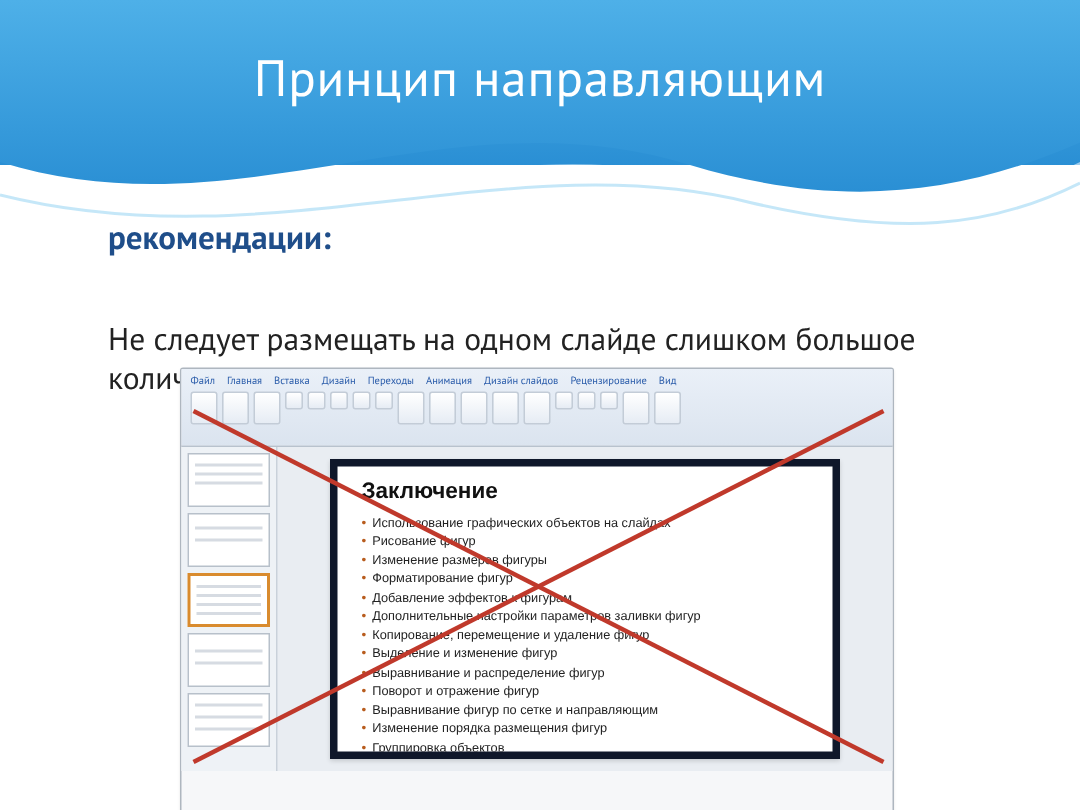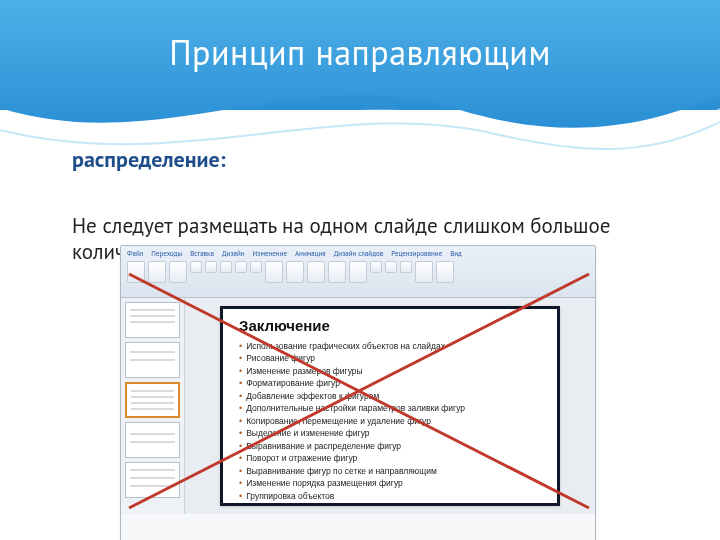--- a/index.html
+++ b/index.html
@@ -109,21 +109,21 @@
   .editor {
     flex: 1;
     padding: 8px 10px;
     display: flex;
     justify-content: center;
   }
   .slide {
     width: 340px;
     height: 200px;
     background: #fff;
-    border: 3px solid #0f172a;
+    border: 5px solid #0f172a;
     padding: 8px 12px 8px 16px;
     box-shadow: 0 1px 3px rgba(0,0,0,0.15);
     overflow: hidden;
   }
   .slide-title {
     font-weight: 700;
     font-size: 15px;
     color: #111;
     margin-bottom: 6px;
     font-family: Arial, sans-serif;
@@ -160,32 +160,32 @@
   </defs>
   <rect x="0" y="0" width="720" height="110" fill="url(#g1)"></rect>
   <path d="M0,108 C160,158 300,60 460,110 C560,140 640,130 720,95 L720,0 L0,0 Z" fill="url(#g1)"></path>
   <path d="M0,118 C180,168 320,78 480,122 C580,150 650,142 720,108 L720,130 C640,160 560,168 460,140 C300,92 160,178 0,130 Z" fill="#ffffff" opacity="0.55"></path>
   <path d="M0,130 C180,175 340,95 500,135 C600,158 660,152 720,122" fill="none" stroke="#bfe4f7" stroke-width="2" opacity="0.9"></path>
 </svg>
 
 <h1 class="title">Принцип направляющим</h1>
 
 <div class="content">
-  <div class="reco-label">распределение:</div>
+  <div class="reco-label">рекомендации:</div>
   <div class="reco-text">Не следует размещать на одном слайде слишком большое количество текста</div>
 </div>
 
 <div class="figure">
   <div class="ribbon">
     <div class="ribbon-row1">
       <span>Файл</span>
-      <span>Переходы</span>
+      <span>Главная</span>
       <span>Вставка</span>
       <span>Дизайн</span>
-      <span>Изменение</span>
+      <span>Переходы</span>
       <span>Анимация</span>
       <span>Дизайн слайдов</span>
       <span>Рецензирование</span>
       <span>Вид</span>
     </div>
     <div class="ribbon-row2">
       <div class="ribbon-btn"></div>
       <div class="ribbon-btn"></div>
       <div class="ribbon-btn"></div>
       <div class="ribbon-btn sm"></div>

